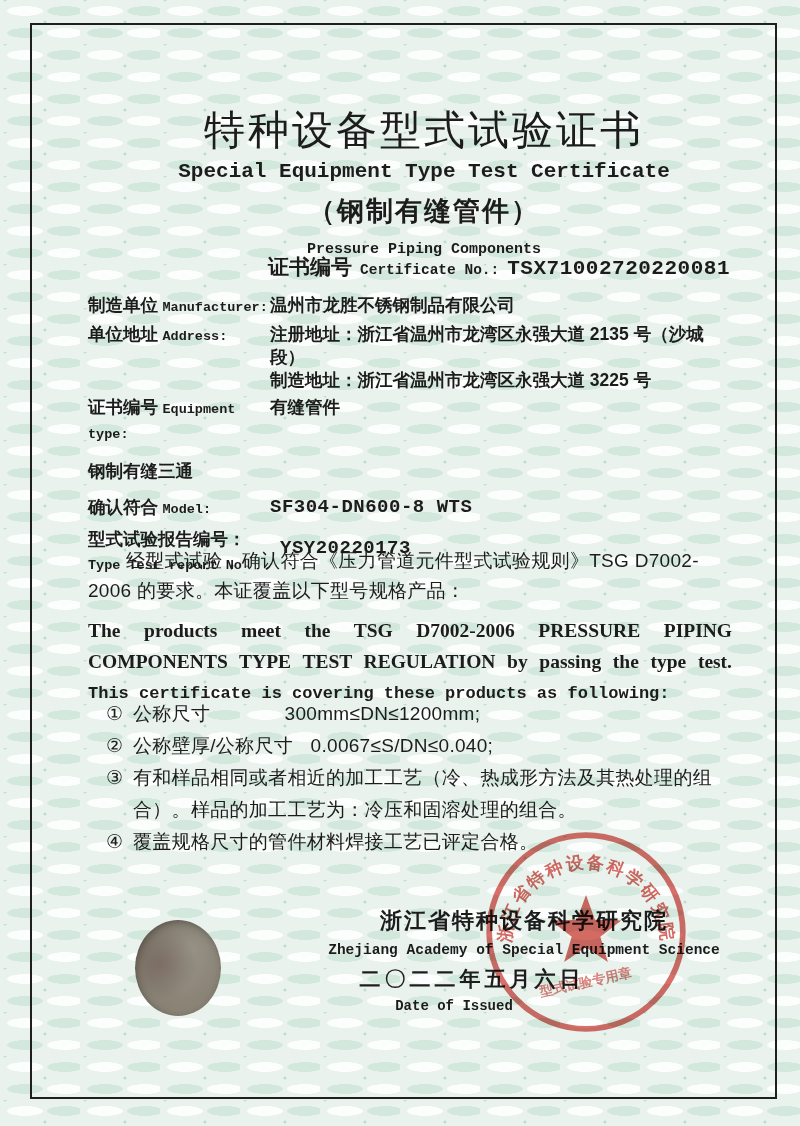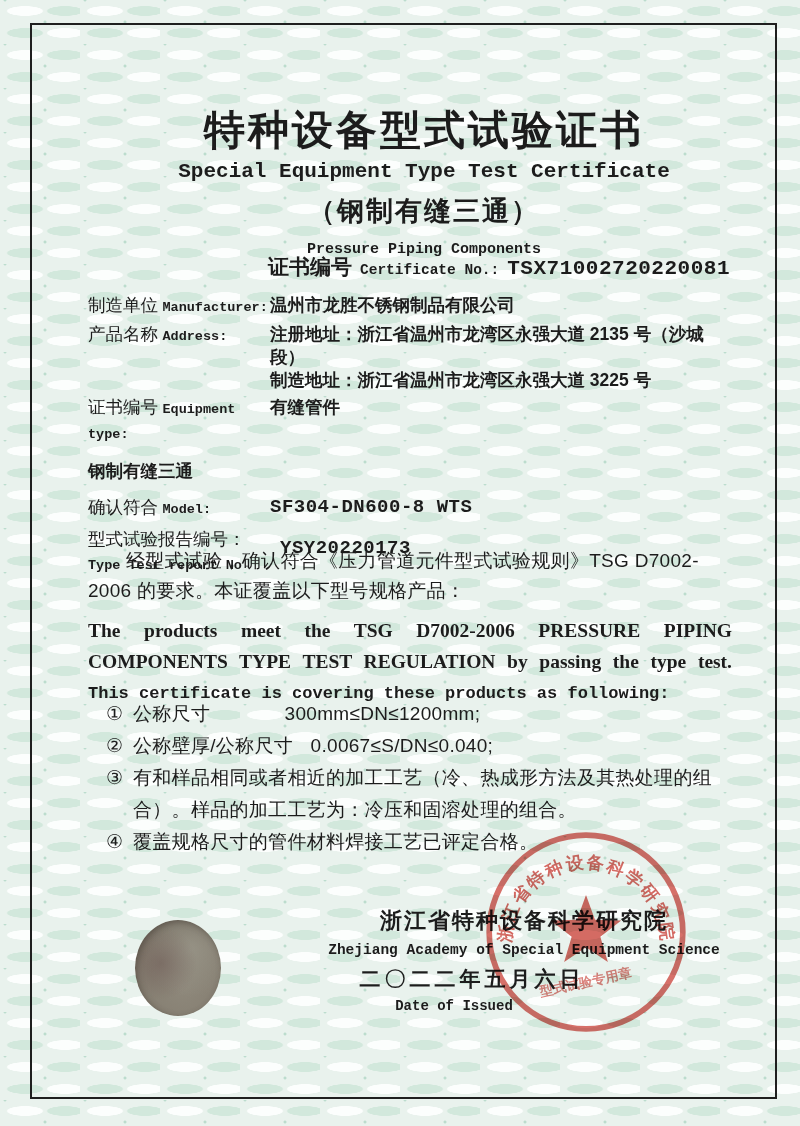--- a/index.html
+++ b/index.html
@@ -22,40 +22,40 @@
       radial-gradient(circle 2px at 45px 22px, #bcdccd 60%, rgba(188,220,205,0) 90%),
       radial-gradient(circle 2px at 5px 0px,  #bcdccd 60%, rgba(188,220,205,0) 90%);
     background-size:80px 44px;
   }
   .frame{
     position:absolute;left:30px;top:23px;right:23px;bottom:27px;
     border:2.5px solid #1f1f1f;
     pointer-events:none;
   }
   .cstack{position:absolute;left:60px;right:12px;text-align:center;}
-  .title-cn{top:103px;font-size:41px;font-weight:700;letter-spacing:3px;}
+  .title-cn{top:103px;font-size:41px;font-weight:400;letter-spacing:3px;}
   .title-en{top:160px;font-family:"Liberation Mono", monospace;font-size:21px;font-weight:700;letter-spacing:0px;}
   .sub-cn{top:193px;font-size:27px;font-weight:700;letter-spacing:2px;}
   .sub-en{top:241px;font-family:"Liberation Mono", monospace;font-size:15px;font-weight:700;}
   .certline{
     position:absolute;top:253px;right:70px;
     display:flex;align-items:baseline;gap:8px;white-space:nowrap;
   }
   .certline .cn{font-size:21px;font-weight:700;text-align:center;}
   .certline .en{font-family:"Liberation Mono", monospace;font-size:14.5px;font-weight:700;}
   .certline .val{font-family:"Liberation Mono", monospace;font-size:21px;font-weight:600;letter-spacing:0.5px;}
   .fields{position:absolute;top:294px;left:88px;right:68px;}
   .frow{display:flex;align-items:flex-start;}
   .frow.r1{margin-bottom:4px;}
   .frow.r2{margin-bottom:4px;}
   .frow.r3{margin-bottom:14px;}
   .frow.r4{margin-bottom:13px;}
   .frow.r5{margin-bottom:7px;}
   .flabel{width:182px;flex:none;line-height:23px;}
-  .lab-cn{font-size:17.5px;font-weight:400;}
+  .lab-cn{font-size:17.5px;font-weight:700;}
   .lab-en{font-family:"Liberation Mono", monospace;font-size:13.5px;font-weight:700;}
   .fvalue{font-size:17.5px;font-weight:700;line-height:23px;}
   .fvalue .vline{display:block;}
   .mono-val{font-family:"Liberation Mono", monospace;font-size:19px;font-weight:600;letter-spacing:0.5px;}
   .r6 .flabel .lab-en{display:block;margin-top:3px;}
   .r6 .fvalue{padding-top:9px;padding-left:10px;}
   .bodytext{position:absolute;top:546px;left:88px;right:68px;}
   .cn-para{margin:0 0 9px 0;font-size:19px;line-height:30px;text-indent:2em;letter-spacing:0.3px;}
   .en-bold{
     margin:0;font-family:"Liberation Serif", serif;font-weight:700;
@@ -88,40 +88,40 @@
   }
 </style>
 </head>
 <body>
 
 <div class="page">
   <div class="frame"></div>
 
   <div class="cstack title-cn">特种设备型式试验证书</div>
   <div class="cstack title-en">Special Equipment Type Test Certificate</div>
-  <div class="cstack sub-cn">（钢制有缝三通）</div>
+  <div class="cstack sub-cn">（钢制有缝管件）</div>
   <div class="cstack sub-en">Pressure Piping Components</div>
 
   <div class="certline">
     <span class="cn">证书编号</span>
     <span class="en">Certificate No.:</span>
     <span class="val">TSX71002720220081</span>
   </div>
 
   <div class="fields">
     <div class="frow r1">
       <div class="flabel">
         <span class="lab-cn">制造单位</span>
         <span class="lab-en">Manufacturer:</span>
       </div>
       <div class="fvalue">温州市龙胜不锈钢制品有限公司</div>
     </div>
     <div class="frow r2">
       <div class="flabel">
-        <span class="lab-cn">产品名称</span>
+        <span class="lab-cn">单位地址</span>
         <span class="lab-en">Address:</span>
       </div>
       <div class="fvalue">
         <span class="vline">注册地址：浙江省温州市龙湾区永强大道 2135 号（沙城段）</span>
         <span class="vline">制造地址：浙江省温州市龙湾区永强大道 3225 号</span>
       </div>
     </div>
     <div class="frow r3">
       <div class="flabel">
         <span class="lab-cn">证书编号</span>

